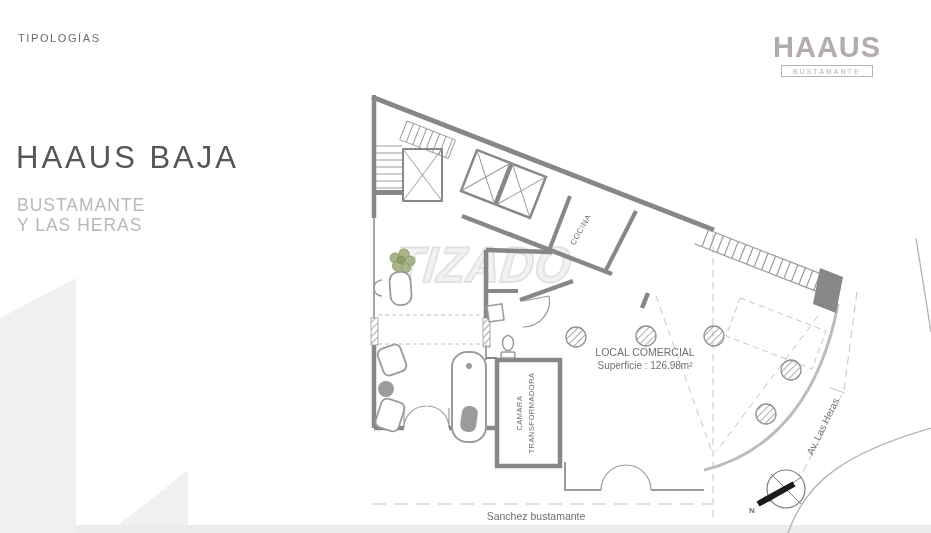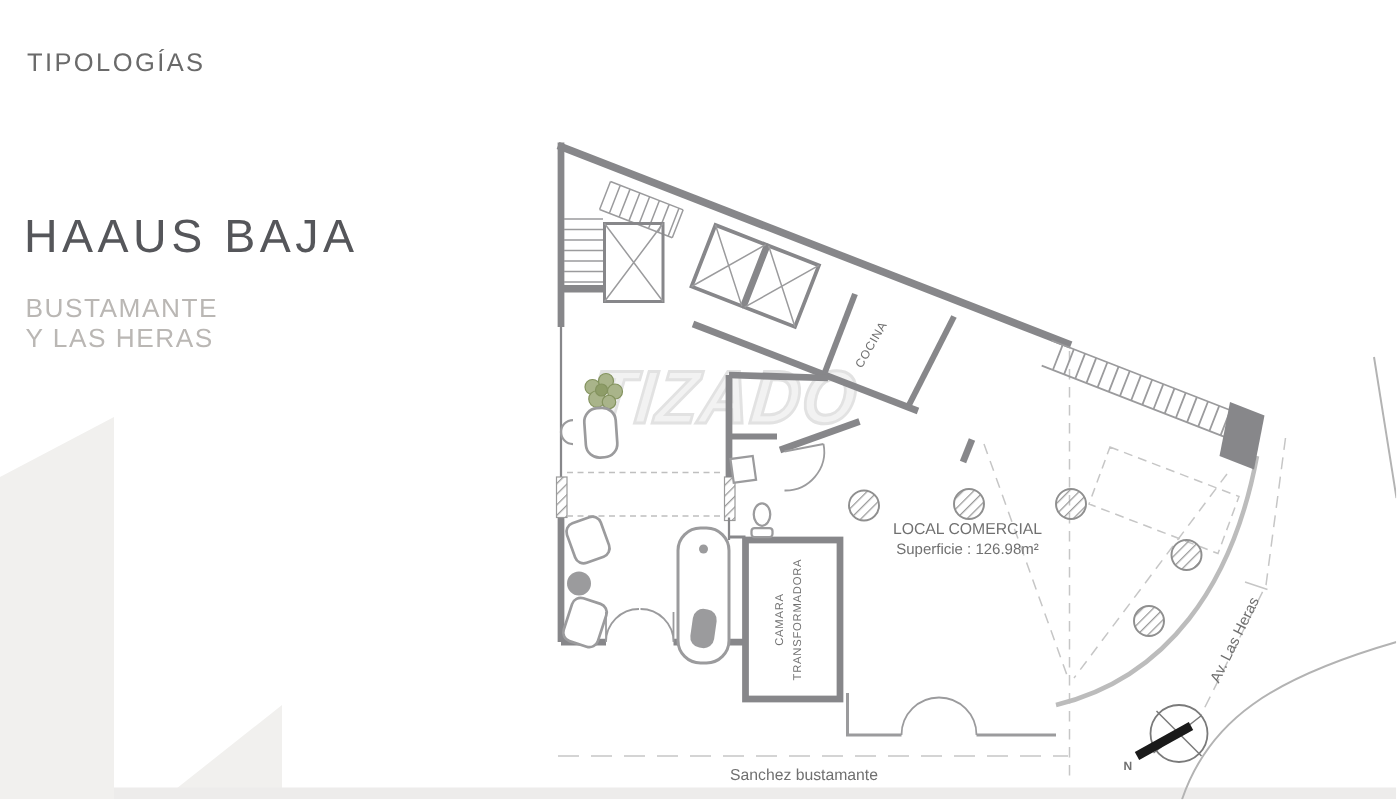--- a/index.html
+++ b/index.html
@@ -1,18 +1,18 @@
 <!DOCTYPE html>
 <html><head>
 <meta charset="utf-8">
 <style>
   html,body{margin:0;padding:0;background:#fff;}
   .stage{position:relative;width:931px;height:533px;background:#ffffff;overflow:hidden;
          font-family:"Liberation Sans",sans-serif;}
-  .eyebrow{position:absolute;left:18px;top:32px;font-size:17px;letter-spacing:1.6px;
+  .eyebrow{position:absolute;left:18px;top:32px;font-size:11px;letter-spacing:1.6px;
            color:#6a6a6a;}
   .brand{position:absolute;left:773px;top:33px;width:108px;text-align:center;}
   .brand-logo{font-size:29px;font-weight:700;letter-spacing:1px;color:#b2adaa;line-height:1;}
   .brand-tag{margin:3px auto 0;width:90px;border:1px solid #b9b4b1;font-size:6.5px;
              letter-spacing:2.4px;color:#b2adaa;padding:2px 0 1px;}
   .title{position:absolute;left:16px;top:140px;font-size:31px;font-weight:400;
          letter-spacing:3px;color:#55565a;}
   .subtitle{position:absolute;left:17px;top:196px;font-size:17.5px;letter-spacing:1px;
             color:#bab7b4;line-height:1.12;}
   .watermark{position:absolute;left:398px;top:236px;z-index:1;font-size:50px;font-style:italic;
@@ -22,20 +22,24 @@
   svg text{font-family:"Liberation Sans",sans-serif;}
   .lbl{fill:#707070;}
 </style>
 </head>
 <body>
 
 <div class="stage">
 
   <div class="eyebrow">TIPOLOGÍAS</div>
 
+  <div class="brand">
+    <div class="brand-logo">HAAUS</div>
+    <div class="brand-tag">BUSTAMANTE</div>
+  </div>
 
   <div class="title">HAAUS BAJA</div>
 
   <div class="subtitle">
     <div>BUSTAMANTE</div>
     <div>Y LAS HERAS</div>
   </div>
 
   <div class="watermark">TIZADO</div>
 

